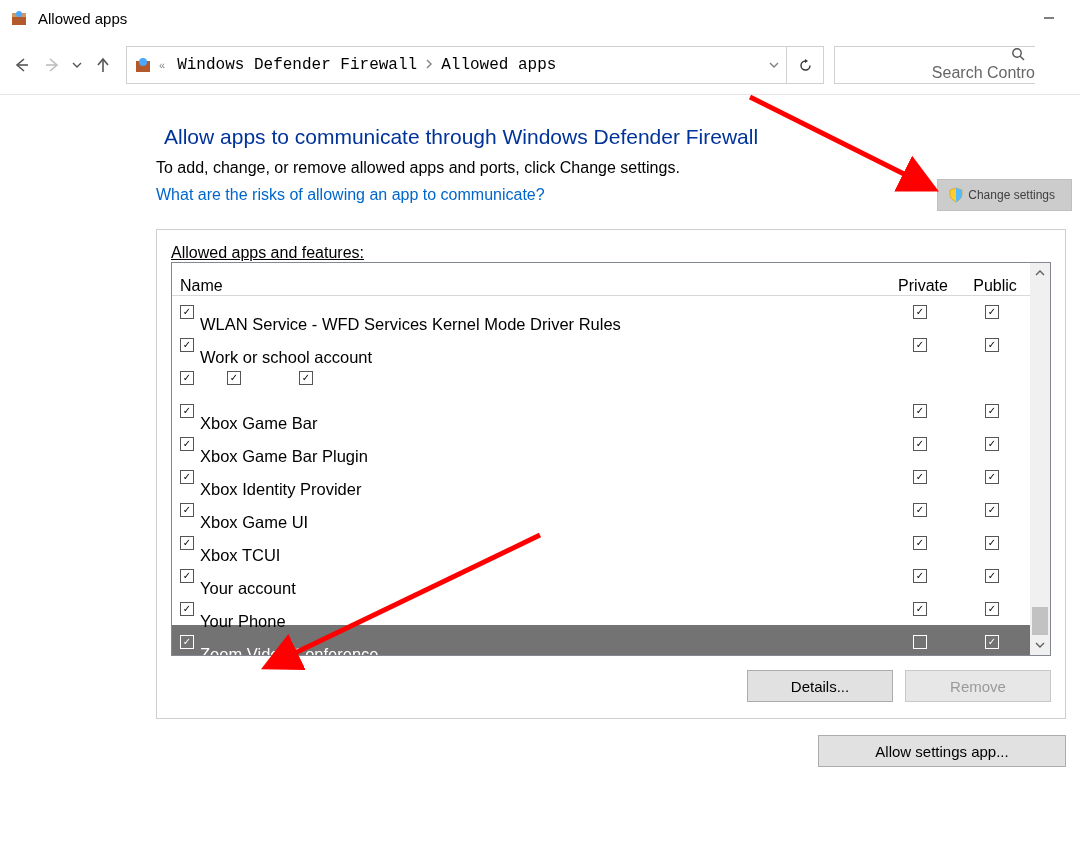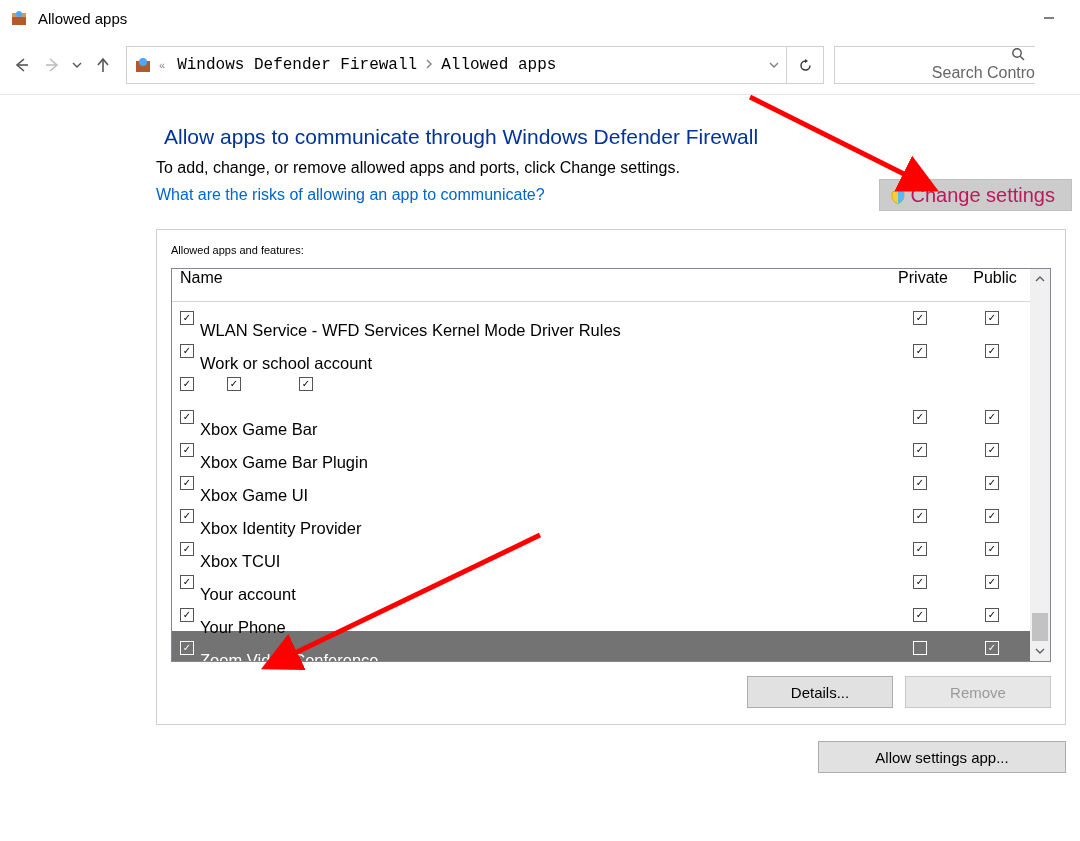--- a/index.html
+++ b/index.html
@@ -127,47 +127,47 @@
   }
   .change-settings {
     margin-left: auto;
     margin-right: 8px;
     height: 30px;
     padding: 0 16px 0 10px;
     background: #cccccc;
     border: 1px solid #bfbfbf;
     display: flex;
     align-items: center;
-    color: #be185d;
-    font-size: 20px;
+    color: #404040;
+    font-size: 12px;
     gap: 4px;
   }
   .shield {
     width: 16px; height: 16px;
   }
 
   .group-box {
     width: 910px;
     border: 1px solid #cfcfcf;
     padding: 14px 14px 16px 14px;
     box-sizing: border-box;
   }
   .group-title {
-    font-size: 11px;
-    margin-bottom: 12px;
+    font-size: 16px;
+    text-decoration: underline;
   }
   .list-box {
     border: 1px solid #828790;
     height: 394px;
     position: relative;
     box-sizing: border-box;
   }
   .list-header {
     display: flex;
-    align-items: flex-start;
+    align-items: flex-end;
     height: 32px;
     border-bottom: 1px solid #d8d8d8;
     font-size: 16px;
     padding-left: 8px;
   }
   .col-name { flex: 1; }
   .col-priv { width: 74px; text-align: center; }
   .col-pub  { width: 70px; text-align: center; }
   .col-scroll { width: 20px; }
   .list-body {
@@ -420,31 +420,31 @@
             <span class="name">Xbox Game Bar Plugin</span>
             <span class="priv">
               <span class="cb checked"></span>
             </span>
             <span class="pub">
               <span class="cb checked"></span>
             </span>
           </div>
           <div class="row">
             <span class="cb checked"></span>
+            <span class="name">Xbox Identity Provider</span>
+            <span class="priv">
+              <span class="cb checked"></span>
+            </span>
+            <span class="pub">
+              <span class="cb checked"></span>
+            </span>
+          </div>
+          <div class="row">
+            <span class="cb checked"></span>
             <span class="name">Xbox Game UI</span>
-            <span class="priv">
-              <span class="cb checked"></span>
-            </span>
-            <span class="pub">
-              <span class="cb checked"></span>
-            </span>
-          </div>
-          <div class="row">
-            <span class="cb checked"></span>
-            <span class="name">Xbox Identity Provider</span>
             <span class="priv">
               <span class="cb checked"></span>
             </span>
             <span class="pub">
               <span class="cb checked"></span>
             </span>
           </div>
           <div class="row">
             <span class="cb checked"></span>
             <span class="name">Xbox TCUI</span>

